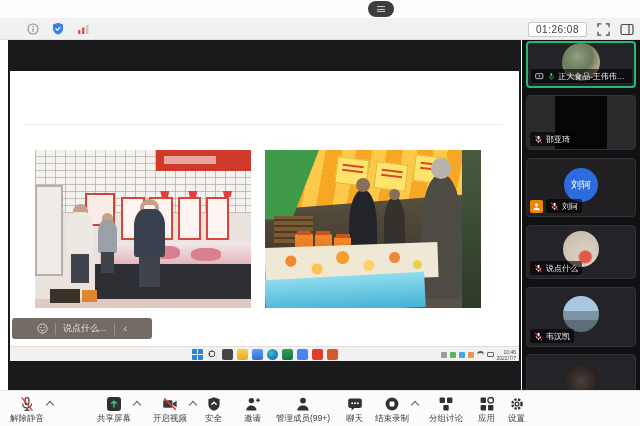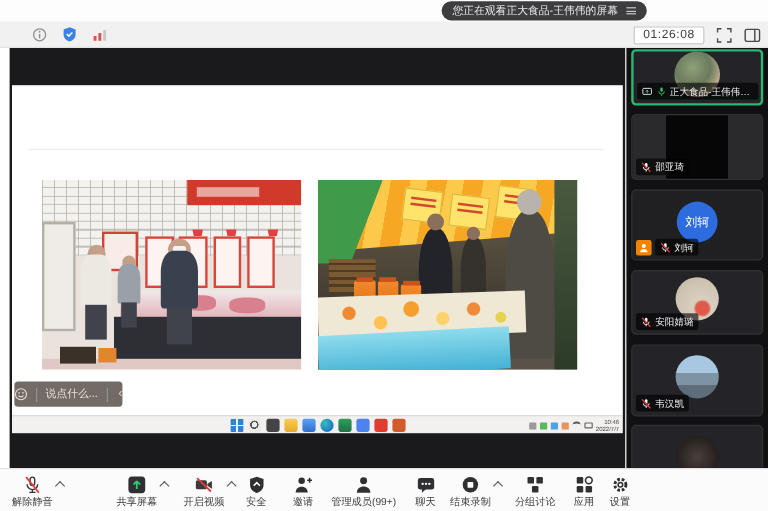--- a/index.html
+++ b/index.html
@@ -92,21 +92,21 @@
       radial-gradient(circle at 60% 60%, #ffd36a 0 5px, transparent 6px),
       radial-gradient(circle at 75% 40%, #ef8a3a 0 5px, transparent 6px),
       radial-gradient(circle at 88% 62%, #e8d24a 0 4px, transparent 5px); transform:rotate(-2deg); }
   .p2 .counter-front { left:0; top:80%; width:74%; height:22%; background:linear-gradient(#8edced,#45b2d6);
     transform:rotate(-3deg); }
   .p2 .fig { border-radius:45% 45% 10% 10%; }
   .p2 .fig .head2 { position:absolute; left:25%; top:-14%; width:50%; aspect-ratio:1; border-radius:50%; background:#8a6f5c; }
   .p2 .foliage { right:0; top:0; width:9%; height:100%; background:linear-gradient(#4a5a40,#2c3a28); }
 
   .chat-pill { position:absolute; left:4px; top:278px; height:21px; background:rgba(84,76,68,.82);
-    border-radius:3px; display:flex; align-items:center; padding:0 0; gap:7px; z-index:6; }
+    border-radius:3px; display:flex; align-items:center; padding:0 25px; gap:7px; z-index:6; }
   .chat-pill .txt { font-size:9px; color:#e8e2da; }
   .chat-sep { width:1px; height:12px; background:rgba(255,255,255,.25); }
   .chat-collapse { font-size:11px; color:#d6d0c8; line-height:1; padding-left:2px; }
 
   
   .taskbar { position:absolute; left:0; top:275px; width:509px; height:15px; background:#f3f1f0;
     border-top:1px solid #e2dfde; }
   .tb-center { position:absolute; left:50%; top:2px; transform:translateX(-50%); display:flex; gap:4px; }
   .tb-ico { width:11px; height:11px; border-radius:2px; }
   .tb-win { background:#2f83d6;
@@ -151,21 +151,20 @@
   .end-btn { margin-left:auto; margin-right:8px; border:1px solid #e8827e; color:#e8514c; background:#fff;
     border-radius:3px; font-size:10px; padding:4px 12px; cursor:default; }
 </style>
 </head>
 <body>
 
 <div id="app">
 
   <div class="banner-strip">
     <div class="watch-pill">
-      <span>您正在观看正大食品-王伟伟的屏幕</span>
       <span class="menu-ico">
           <i></i>
           <i></i>
           <i></i>
         </span>
     </div>
   </div>
 
   <div class="chrome-strip">
     <div class="chrome-left">
@@ -371,21 +370,21 @@
 
     <div class="tile" style="top:185px;height:54px">
       <div class="avatar" style="width:36px;height:36px;background:radial-gradient(circle at 62% 72%, #e05a4a 0 16%, #d9cfc0 22%, #cfc4b2 62%, #bfb4a2)"></div>
       <div class="tile-label">
         <svg width="9" height="9" viewBox="0 0 12 12">
           <rect x="4.6" y="1" width="2.8" height="5" rx="1.4" fill="#fff"></rect>
           <path d="M2.8 5.5a3.2 3.2 0 0 0 6.4 0" stroke="#fff" stroke-width="1" fill="none"></path>
           <line x1="6" y1="8.7" x2="6" y2="10.6" stroke="#fff" stroke-width="1"></line>
           <line x1="1.4" y1="1" x2="10.6" y2="11" stroke="#e23b3b" stroke-width="1.4"></line>
         </svg>
-        <span>安阳婧璐</span>
+        <span>说点什么</span>
       </div>
     </div>
 
     <div class="tile" style="top:247px;height:60px">
       <div class="avatar" style="width:36px;height:36px;background:linear-gradient(#a8c8e2 0 42%, #7e94a4 42% 68%, #5d6e7a 68%)"></div>
       <div class="tile-label">
         <svg width="9" height="9" viewBox="0 0 12 12">
           <rect x="4.6" y="1" width="2.8" height="5" rx="1.4" fill="#fff"></rect>
           <path d="M2.8 5.5a3.2 3.2 0 0 0 6.4 0" stroke="#fff" stroke-width="1" fill="none"></path>
           <line x1="6" y1="8.7" x2="6" y2="10.6" stroke="#fff" stroke-width="1"></line>

